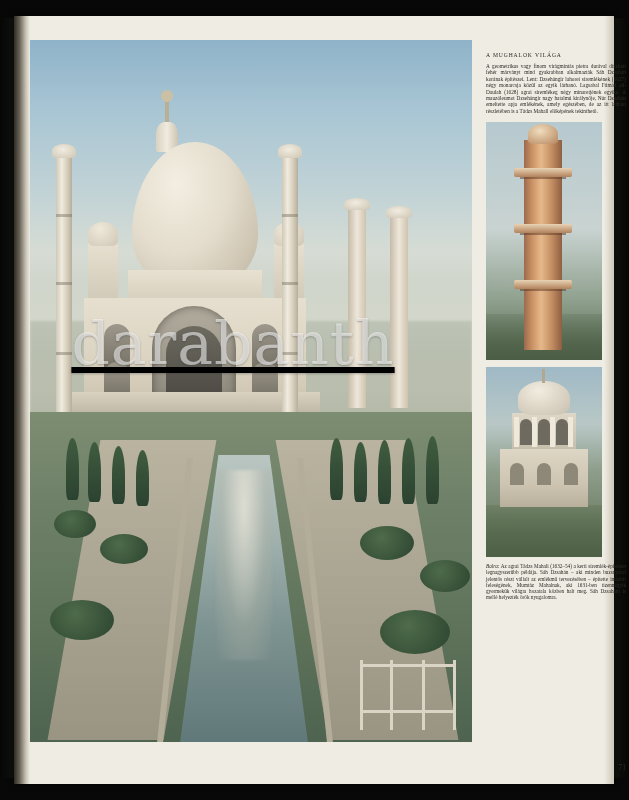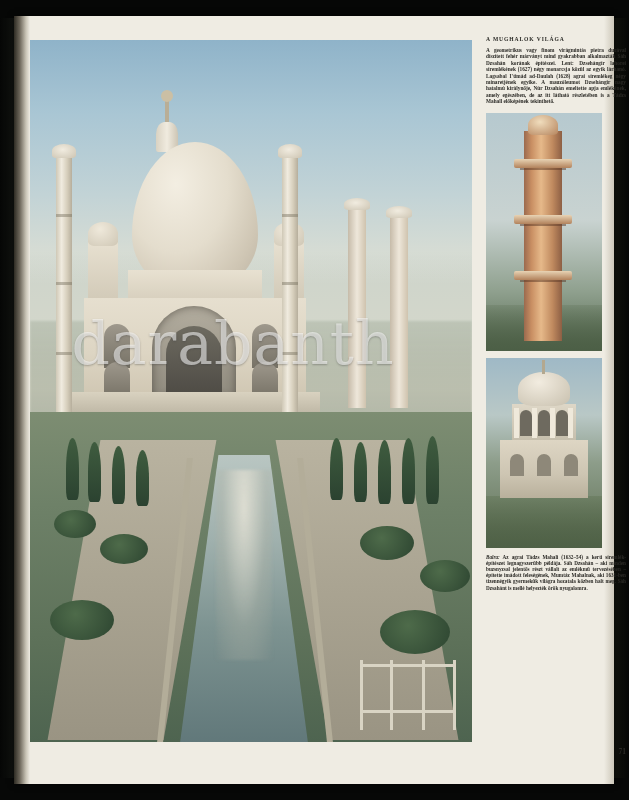--- a/index.html
+++ b/index.html
@@ -283,38 +283,38 @@
 
   
   .watermark {
     position: absolute;
     left: 0; top: 0;
     width: 406px; height: 702px;
     display: flex;
     align-items: center;
     justify-content: center;
     pointer-events: none;
+    text-decoration: underline;
   }
   .watermark span {
     font-family: "DejaVu Serif", serif;
     font-size: 60px;
     letter-spacing: 1px;
     color: rgba(255,255,255,0.55);
     text-shadow: 0 1px 2px rgba(60,60,60,0.35);
     transform: translateY(-48px);
   }
 
   
   .col-right {
     position: absolute;
     left: 472px;
-    top: 20px;
+    top: 36px;
     width: 140px;
     height: 702px;
-    font-weight: bold;
   }
   .running-head {
     font-family: "Liberation Serif", serif;
     font-size: 5.6px;
     letter-spacing: 0.9px;
     color: #2a2a26;
     text-transform: uppercase;
     margin-bottom: 5px;
   }
   .body-text {

